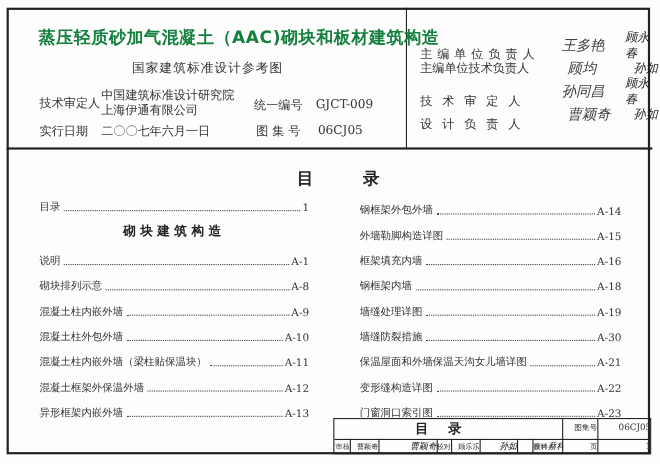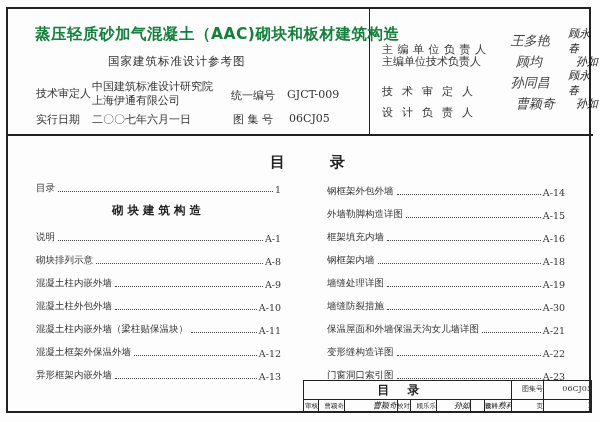--- a/index.html
+++ b/index.html
@@ -4,21 +4,21 @@
 <style>
   html, body { margin: 0; padding: 0; background: #fdfdfd; }
   body { width: 600px; height: 422px; position: relative; overflow: hidden;
          font-family: "DejaVu Serif", "Liberation Serif", serif; color: #222; }
   .frame { position: absolute; left: 6px; top: 7px; width: 585px; height: 406px;
            border: 2px solid #222; box-sizing: border-box; }
   .hdr-line { position: absolute; left: 6px; top: 134px; width: 587px; height: 0; border-top: 2px solid #222; }
   .hdr-vline { position: absolute; left: 369px; top: 7px; width: 0; height: 128px; border-left: 1.5px solid #222; }
   .title { position: absolute; left: 35px; top: 24px; font-family: "DejaVu Sans", "Liberation Sans", sans-serif;
            font-size: 15.5px; font-weight: bold; letter-spacing: 0.5px; color: #15803d; white-space: nowrap; }
-  .subtitle { position: absolute; left: 108px; top: 54px; font-size: 11.5px; color: #333; letter-spacing: 1px; }
+  .subtitle { position: absolute; left: 120px; top: 54px; font-size: 11.5px; color: #333; letter-spacing: 1px; }
   .meta { position: absolute; font-size: 11px; color: #333; white-space: nowrap; }
   .roles { position: absolute; left: 382px; top: 30px; }
   .role-row { display: flex; align-items: center; height: 21px; font-size: 11px; color: #333; }
   .role-label { width: 134px; letter-spacing: 0; white-space: nowrap; }
   .role-label.spaced { letter-spacing: 4.5px; margin-top: 17px; }
   .sig { font-family: Liberation Mono, monospace; font-style: italic; font-size: 13px; color: #404040; width: 60px; }
   .sig2 { font-family: "DejaVu Serif", serif; font-style: italic; font-size: 11px; color: #222; }
   .toc-head { position: absolute; top: 153px; font-size: 15px; font-weight: bold; color: #222; }
   .toc-col { position: absolute; top: 181px; font-size: 9.5px; color: #333; }
   .toc-item { position: relative; display: flex; align-items: flex-end; height: 23px; white-space: nowrap; }

